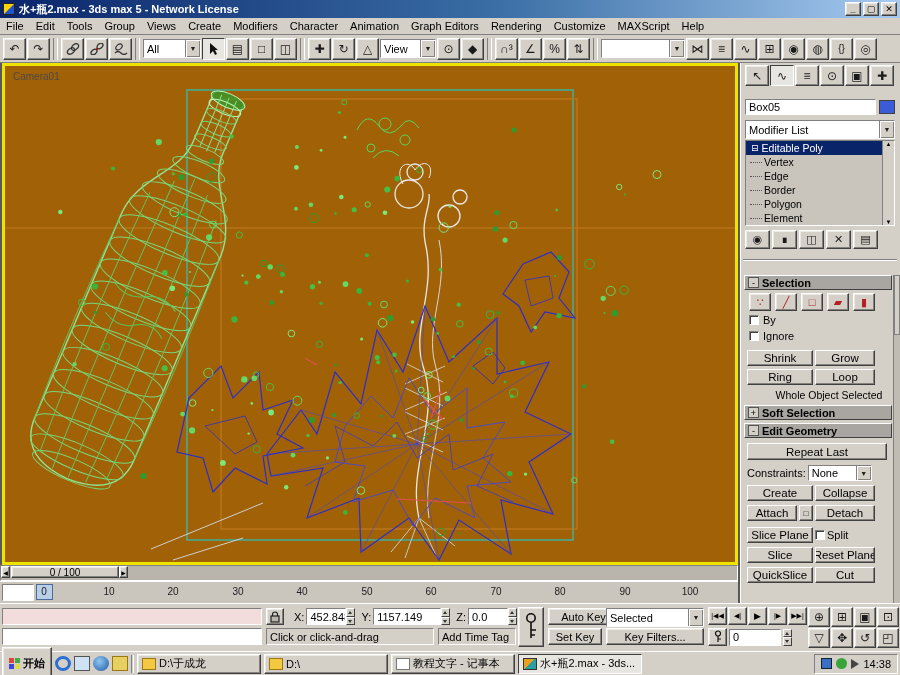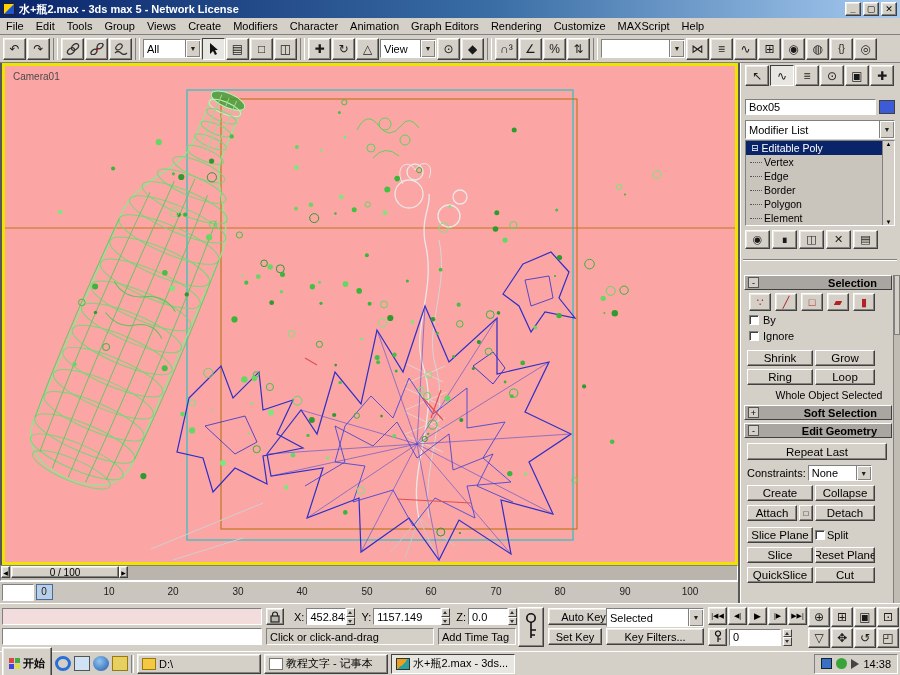--- a/index.html
+++ b/index.html
@@ -24,21 +24,21 @@
 
 #menubar{position:absolute;left:0;top:18px;width:900px;height:17px;display:flex;align-items:center;border-bottom:1px solid #808080;background:#d4d0c8}
 #menubar span{padding:1px 6px;cursor:default}
 
 #toolbar{position:absolute;left:0;top:35px;width:900px;height:28px;display:flex;align-items:center;padding-left:3px;gap:1px;border-bottom:1px solid #808080;background:#d4d0c8;overflow:hidden}
 .combo{height:19px;display:flex;align-items:center;border:1px solid;border-color:#808080 #fff #fff #808080;background:#737373;flex:none}
 .combo .val{flex:1;padding:0 3px;overflow:hidden;white-space:nowrap;background:#fff;height:100%;display:flex;align-items:center}
 .combo .arr{width:15px;height:100%;font-size:7px;color:#222;display:flex;align-items:center;justify-content:center;background:#d4d0c8;border-left:1px solid #808080;box-shadow:inset 1px 1px 0 #fff,inset -1px -1px 0 #84827c}
 
 #work{position:absolute;left:0;top:63px;width:900px;height:540px;background:#585858}
-#viewport{position:absolute;left:2px;top:0;width:736px;height:502px;border:3px solid #efe300;background:#fca5a5}
+#viewport{position:absolute;left:2px;top:0;width:736px;height:502px;border:3px solid #efe300;background:#a16207}
 #cmdpanel{position:absolute;left:740px;top:0;width:160px;height:540px;background:#d4d0c8;border-left:1px solid #fff}
 
 #timeslider{position:absolute;left:0;top:502px;width:738px;height:16px;background:#b9b5ad;border:1px solid;border-color:#808080 #fff #fff #808080;display:flex;}
 #timeslider .tsarrow{width:9px;height:12px;font-size:6px;flex:none}
 #timeslider .handle{width:108px;height:12px;font-size:10px;margin-left:1px}
 #trackbar{position:absolute;left:0;top:518px;width:738px;height:22px;background:#cac6be;border-top:1px solid #fff}
 #trackbar .lbox{position:absolute;left:2px;top:2px;width:32px;height:17px}
 #trackbar .tick{position:absolute;top:4px;transform:translateX(-50%);font-size:10px;color:#222}
 #trackbar .marker{position:absolute;left:36px;top:2px;width:17px;height:16px;background:#b9cfe8;border:1px solid #4a6a9a}
 
@@ -51,21 +51,21 @@
 .stack{position:absolute;left:4px;top:77px;width:150px;height:86px;background:#c9c5bd;border:1px solid;border-color:#808080 #fff #fff #808080;font-size:10.5px;overflow:hidden}
 .stack .row{height:14px;display:flex;align-items:center;padding-left:2px;white-space:nowrap}
 .stack .row.sel{background:#0a246a;color:#fff}
 .stack .tree{width:12px;height:1px;border-top:1px dotted #555;margin:0 2px;flex:none}
 .stack .sb{position:absolute;right:0;top:0;bottom:0;width:12px;background:#d4d0c8;border-left:1px solid #808080;display:flex;flex-direction:column;justify-content:space-between;align-items:center;font-size:6px}
 .stacktools{position:absolute;left:4px;top:167px;display:flex;gap:2px}
 .stacktools .ic{width:25px;height:19px;font-size:11px}
 .hsep{position:absolute;left:2px;width:154px;height:2px;border-top:1px solid #808080;border-bottom:1px solid #fff}
 .roll{position:absolute;left:3px;width:148px;height:15px;background:#a9a5a0;border:1px solid;border-color:#fff #404040 #404040 #fff;display:flex;align-items:center;font-weight:bold;font-size:11px}
 .roll .exp{width:11px;height:11px;margin:0 3px;background:#d4d0c8;border:1px solid #555;font-size:9px;font-weight:normal;display:flex;align-items:center;justify-content:center}
-.roll .rtitle{flex:1;text-align:right;margin-right:14px}
+.roll .rtitle{flex:1;text-align:left;margin-right:14px}
 .soicons{position:absolute;left:8px;top:230px;display:flex;gap:4px}
 .soicons .ic{width:22px;height:18px;color:#b22222;font-size:11px}
 .cbrow{position:absolute;left:8px;display:flex;align-items:center;gap:4px}
 .cb{width:10px;height:10px;background:#fff;border:1px solid;border-color:#808080 #fff #fff #808080;box-shadow:inset 1px 1px 0 #404040;flex:none}
 .pb{background:#d4d0c8;border:1px solid;border-color:#fff #404040 #404040 #fff;box-shadow:inset -1px -1px 0 #84827c;height:16px;font-size:11.5px;display:flex;align-items:center;justify-content:center;overflow:hidden;white-space:nowrap;flex:none}
 .row2col{position:absolute;left:6px;width:148px;display:flex;gap:2px;align-items:center}
 .cpscroll{position:absolute;right:0;top:212px;bottom:0;width:7px;background:#c0bcb4;border-left:1px solid #808080}
 .cpscroll .thumb{position:absolute;left:0;top:0;width:6px;height:60px;background:#d4d0c8;border:1px solid #808080}
 
 #statusbar{position:absolute;left:0;top:603px;width:900px;height:48px;background:#d4d0c8;border-top:1px solid #fff}
@@ -688,20 +688,24 @@
     </div>
     <div class="qlaunch">
       <span class="ql" style="border:3px solid #2a6fd6;border-radius:50%"></span>
       <span class="ql" style="background:#cfe3f5;border:1px solid #555"></span>
       <span class="ql" style="background:radial-gradient(circle at 40% 35%,#8ec8f0,#2255aa);border-radius:50%"></span>
       <span class="ql" style="background:#e8d060;border:1px solid #997a10"></span>
     </div>
     <span class="tbsep"></span>
     <div class="task out">
       <span class="ticon fold"></span>
+      <span class="clip">D:\于成龙</span>
+    </div>
+    <div class="task out">
+      <span class="ticon fold"></span>
       <span class="clip">D:\</span>
     </div>
     <div class="task out">
       <span class="ticon note"></span>
       <span class="clip">教程文字 - 记事本</span>
     </div>
     <div class="task out active">
       <span class="ticon maxi"></span>
       <span class="clip">水+瓶2.max - 3ds...</span>
     </div>

